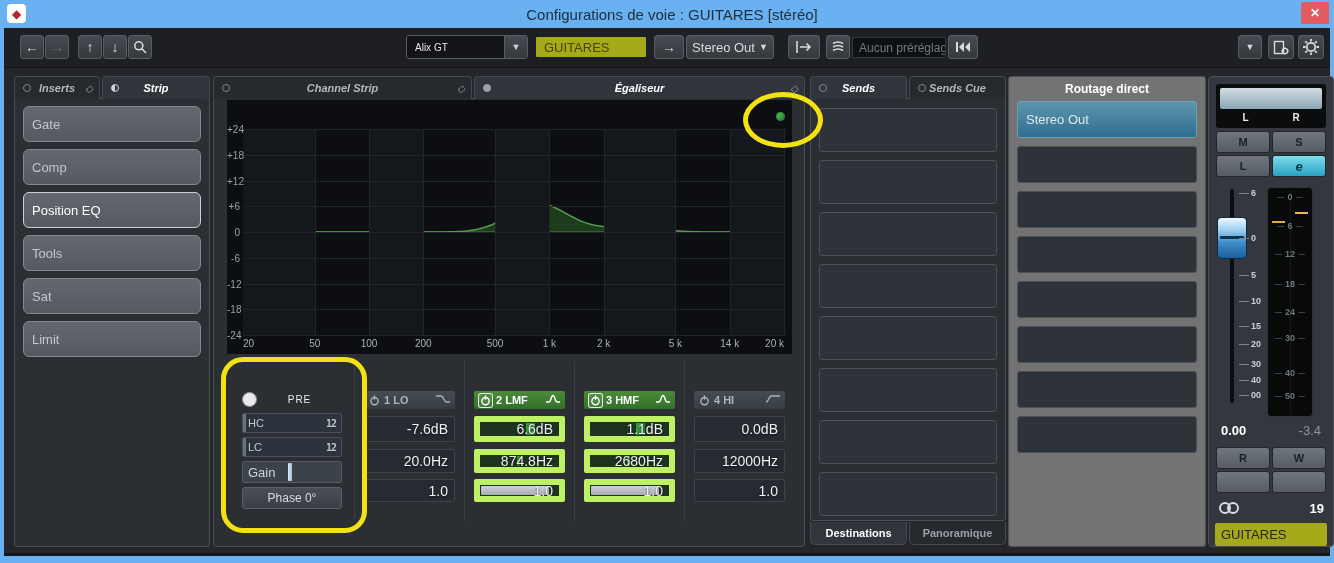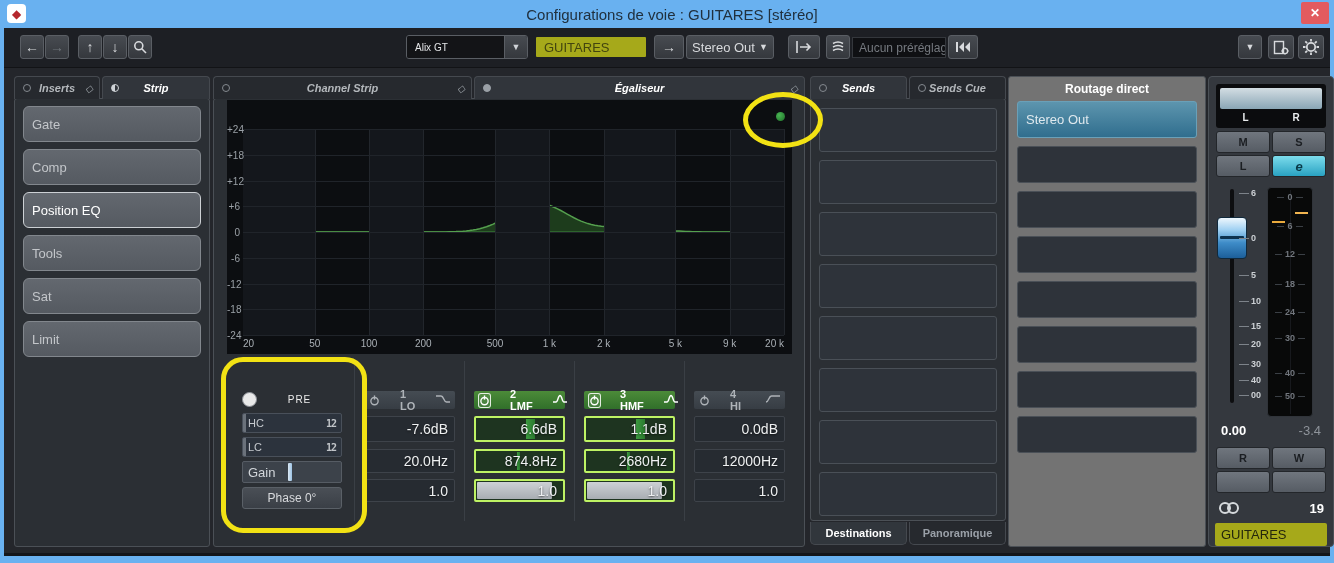--- a/index.html
+++ b/index.html
@@ -55,31 +55,31 @@
   .prelabel{flex:1;text-align:center;color:#ececec;font-size:10px;font-weight:normal;letter-spacing:1px;}
   .prow{height:20px;margin-bottom:4px;background:#2c333d;border:1px solid #49505a;border-radius:2px;display:flex;align-items:center;justify-content:space-between;padding:0 5px;box-sizing:border-box;position:relative;overflow:hidden;}
   .prow .lt{color:#c6cacf;font-size:11px;}
   .prow .slope{color:#c0c4c8;font-size:10px;font-family:"DejaVu Sans Mono",monospace;font-weight:bold;letter-spacing:-1px;}
   .prow .minpos{position:absolute;left:0;top:0;bottom:0;width:3px;background:#6b727b;}
   .gainrow{height:22px;margin-bottom:4px;background:#3c424a;border:1px solid #565c64;border-radius:2px;display:flex;align-items:center;padding:0 5px;box-sizing:border-box;position:relative;}
   .gainrow .lt{color:#d2d6da;font-size:13px;}
   .gaintick{position:absolute;left:46%;top:1px;bottom:1px;width:4px;background:linear-gradient(90deg,#dce9f4,#9cc2e4);border-radius:1px;}
   .phaserow{height:20px;background:linear-gradient(#4a4f56,#3a3f46);border:1px solid #5a6067;border-radius:3px;display:flex;align-items:center;justify-content:center;color:#d8dadd;font-size:12px;}
   .bandcol{width:110px;box-sizing:border-box;border-left:1px solid #3a3f45;padding:30px 9px 0 9px;}
-  .bandhead{height:18px;margin-bottom:7px;border-radius:2px;display:flex;align-items:center;padding:6px 4px;gap:19px;box-sizing:border-box;}
+  .bandhead{height:18px;margin-bottom:7px;border-radius:2px;display:flex;align-items:center;padding:6px 4px;gap:3px;box-sizing:border-box;}
   .on .bandhead{background:linear-gradient(#4c8b39,#31702a);color:#fff;}
   .off .bandhead{background:linear-gradient(#454c53,#373d44);color:#aeb3b8;}
   .bname{flex:1;font-size:11px;font-weight:bold;}
   .pwr{display:flex;align-items:center;justify-content:center;width:13px;height:13px;}
   .on .pwr{border:1px solid rgba(255,255,255,.85);border-radius:3px;background:rgba(255,255,255,.08);}
   .bfield{position:relative;border-radius:2px;box-sizing:border-box;overflow:hidden;}
   .bgain{height:26px;margin-bottom:7px;}
   .bfreq{height:24px;margin-bottom:6px;}
   .bq{height:23px;}
-  .on .bfield{background:#1e3420;border:2px solid #bef264;}
+  .on .bfield{background:#1e3420;border:6px solid #bef264;}
   .off .bfield{background:#262b31;border:1px solid #3e434a;}
   .bfield .val{position:absolute;right:6px;top:0;bottom:0;display:flex;align-items:center;font-size:14px;color:#eef0f1;text-shadow:0 1px 2px rgba(0,0,0,.6);}
   .mark{position:absolute;left:58%;top:1px;bottom:1px;width:9px;background:linear-gradient(90deg,#3c9a40,#2a7a2e);}
   .bfreq .mark{left:47%;width:3px;}
   .qfill{position:absolute;left:1px;top:1px;bottom:1px;width:86%;background:linear-gradient(#cdd1d5,#a8adb3);border-radius:1px;}
   
   .sendspanel{position:absolute;left:806px;top:8px;width:196px;bottom:8px;}
   .sendspanel .panelbody{bottom:24px;}
   .sslot{height:42px;margin:0 8px 8px 8px;background:#2e333a;border:1px solid #4a5057;border-radius:3px;}
   .slotwrap{padding-top:9px;}
@@ -256,21 +256,21 @@
             <div></div>
             <div class="xlabels">
                 <span class="xlab" style="left: 0px; transform: translateX(0px);">20</span>
                 <span class="xlab" style="left: 71.7618px;">50</span>
                 <span class="xlab" style="left: 126.048px;">100</span>
                 <span class="xlab" style="left: 180.333px;">200</span>
                 <span class="xlab" style="left: 252.095px;">500</span>
                 <span class="xlab" style="left: 306.381px;">1 k</span>
                 <span class="xlab" style="left: 360.667px;">2 k</span>
                 <span class="xlab" style="left: 432.429px;">5 k</span>
-                <span class="xlab" style="left: 486.714px;">9 k</span>
+                <span class="xlab" style="left: 486.714px;">14 k</span>
                 <span class="xlab" style="left: 541px; transform: translateX(-100%);">20 k</span>
               </div>
             <div class="eqdot"></div>
           <div class="hline" style="top: 29px; left: 16px; width: 541px;"></div>
               <span class="ylab" style="top: 29px;">+24</span>
               <div class="hline" style="top: 54.75px; left: 16px; width: 541px;"></div>
               <span class="ylab" style="top: 54.75px;">+18</span>
               <div class="hline" style="top: 80.5px; left: 16px; width: 541px;"></div>
               <span class="ylab" style="top: 80.5px;">+12</span>
               <div class="hline" style="top: 106.25px; left: 16px; width: 541px;"></div>

